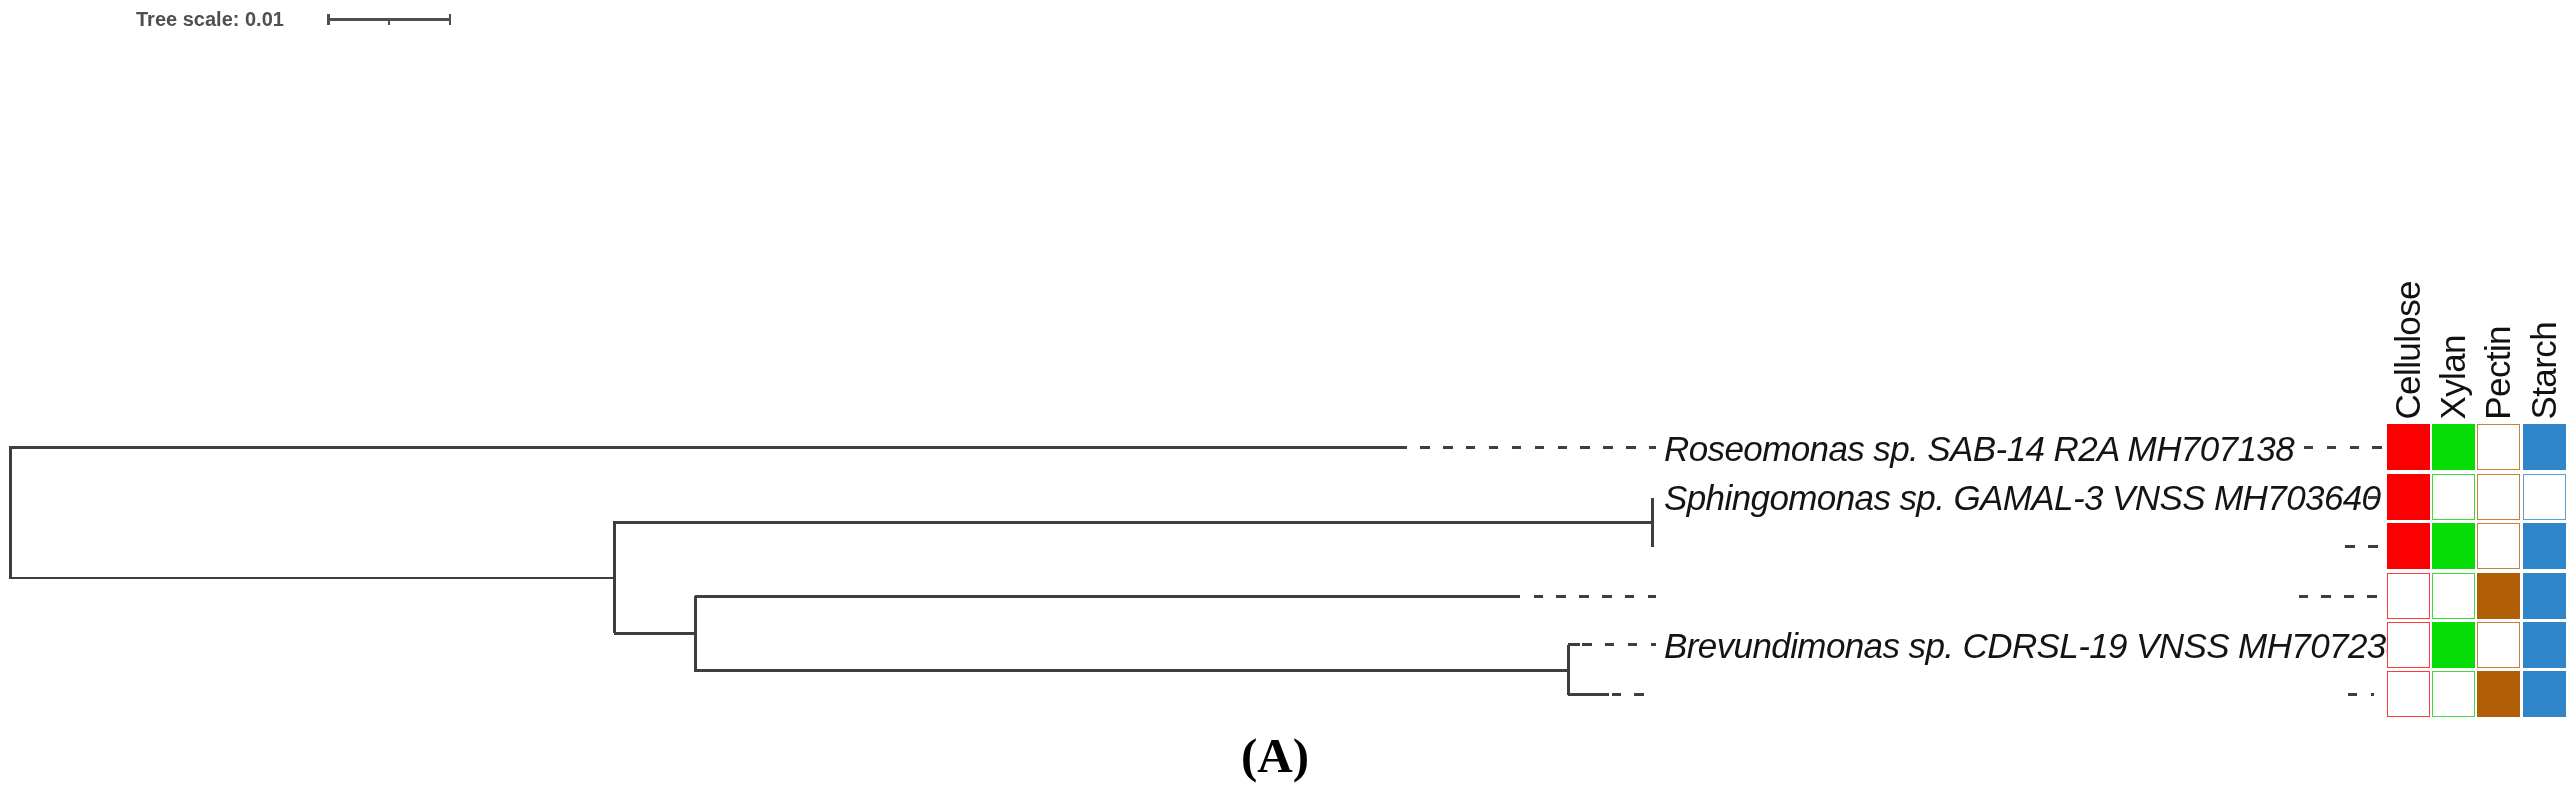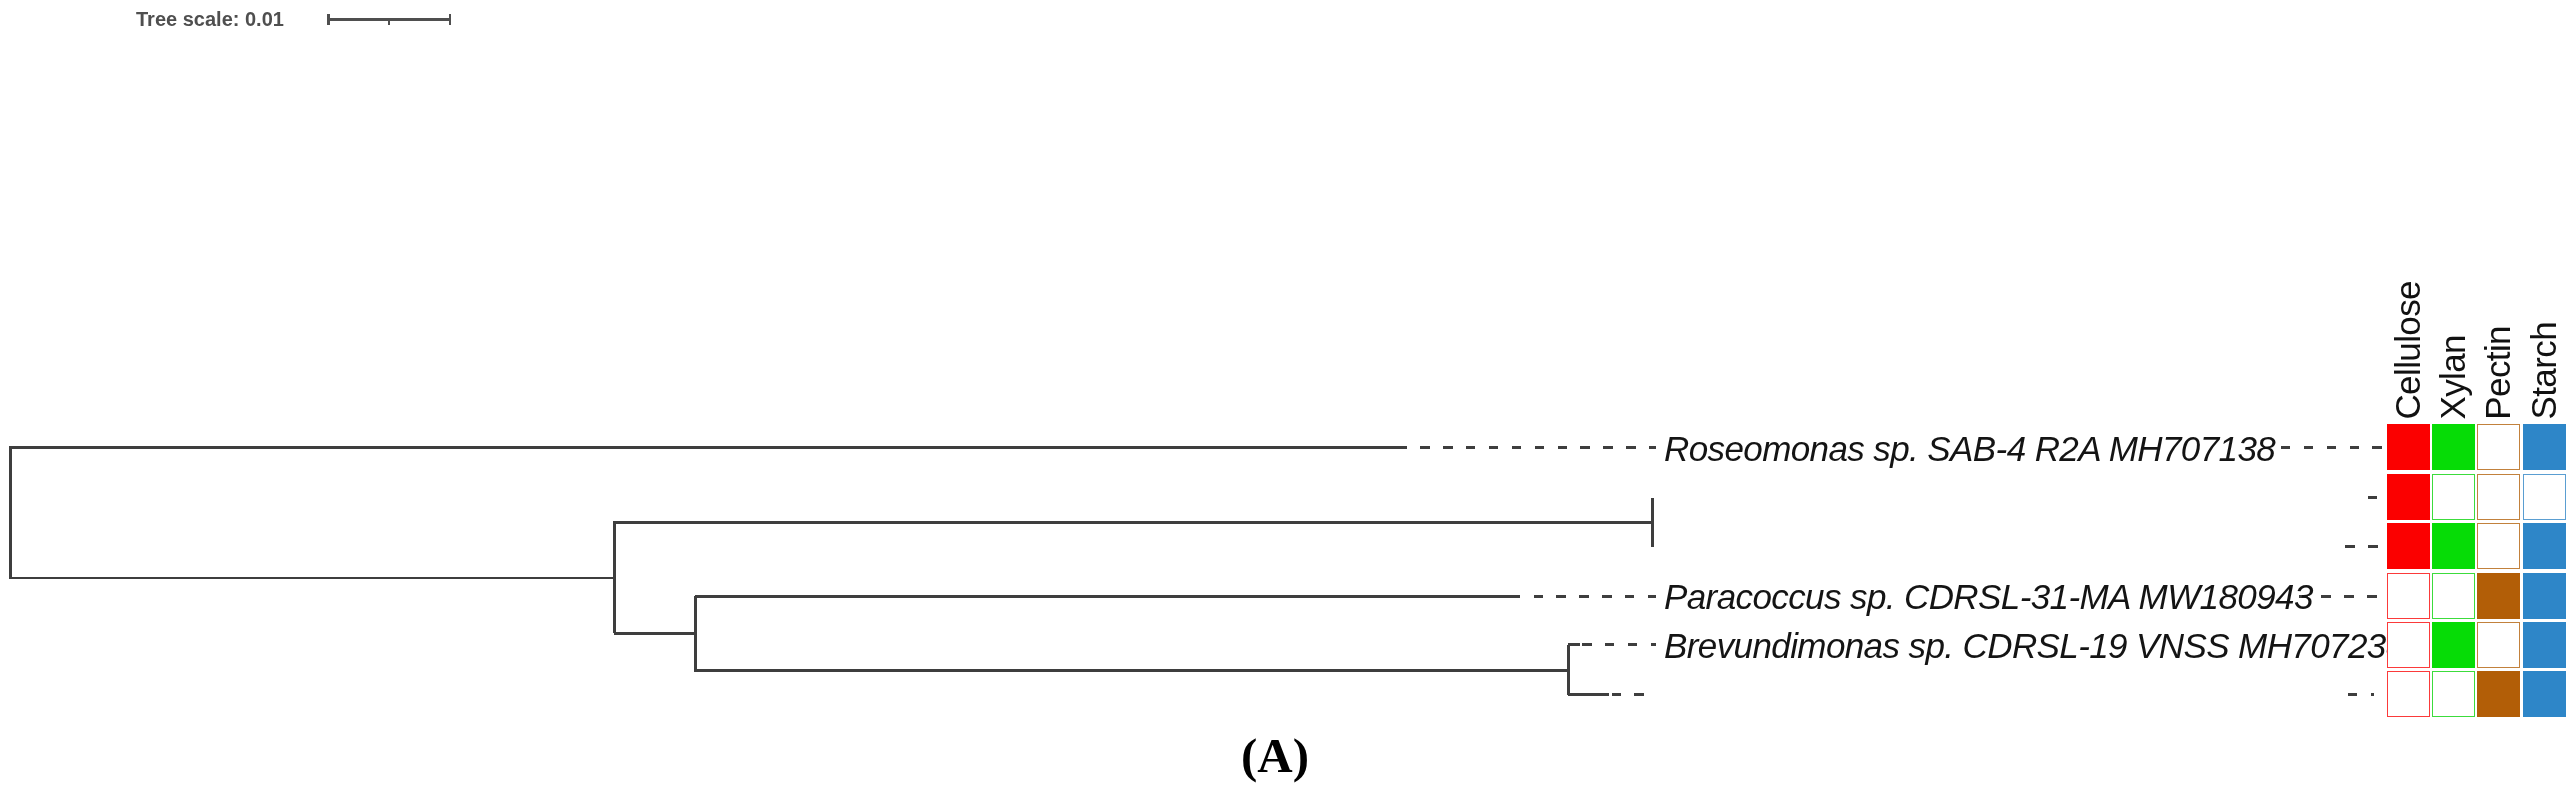--- a/index.html
+++ b/index.html
@@ -71,22 +71,22 @@
                M4002 1184 H4046" fill="none" stroke="#3e3e3e" stroke-width="5" stroke-dasharray="16 23"></path>
 
       <g>
         <path d="M560 33 H767 M560 23 V43 M767 23 V43 M663 33 V42" fill="none" stroke="#4f4f4f" stroke-width="4"></path>
       </g>
     </g>
   </svg>
 
   <div class="tree-scale-label">Tree scale: 0.01</div>
 
-  <div class="taxon-label" style="top:448px">Roseomonas sp. SAB-4 R2A MH707138</div>
-  <div class="taxon-label" style="top:596px">Paracoccus sp. CDRSL-31-MA MW180943</div>
+  <div class="taxon-label" style="top:448px">Roseomonas sp. SAB-14 R2A MH707138</div>
+  <div class="taxon-label" style="top:497px">Sphingomonas sp. GAMAL-3 VNSS MH703640</div>
   <div class="taxon-label" style="top:645px">Brevundimonas sp. CDRSL-19 VNSS MH707238</div>
 
   <div class="col-header" style="left:2390px">Cellulose</div>
   <div class="col-header" style="left:2435px">Xylan</div>
   <div class="col-header" style="left:2480px">Pectin</div>
   <div class="col-header" style="left:2526px">Starch</div>
 
   <div id="heatmap">
       <div class="heat-cell" style="left: 2387px; top: 424px; width: 43px; height: 46px; background: rgb(251, 0, 0);"></div>
       <div class="heat-cell" style="left: 2432px; top: 424px; width: 43px; height: 46px; background: rgb(6, 220, 6);"></div>

